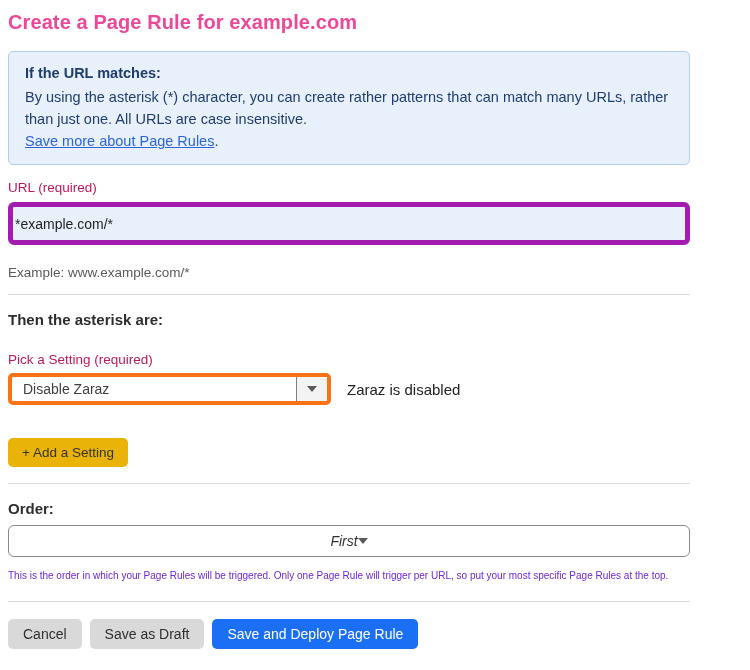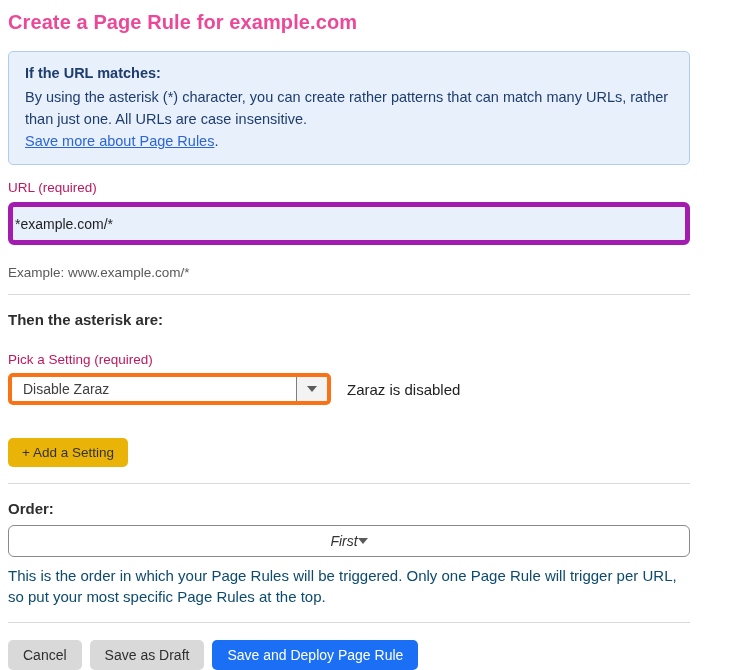--- a/index.html
+++ b/index.html
@@ -142,23 +142,23 @@
     justify-content: center;
     padding: 0 12px;
     background: #ffffff;
     font-size: 14px;
     color: #333333;
     cursor: pointer;
     font-style: italic;
   }
   .order-desc {
     margin-top: 8px;
-    font-size: 15px;
+    font-size: 10px;
     line-height: 21px;
-    color: #0c4a6e;
+    color: #6d28d9;
     width: 670px;
   }
   .actions-row {
     margin-top: 17px;
     display: flex;
     align-items: center;
   }
   .btn {
     border: none;
     border-radius: 5px;

